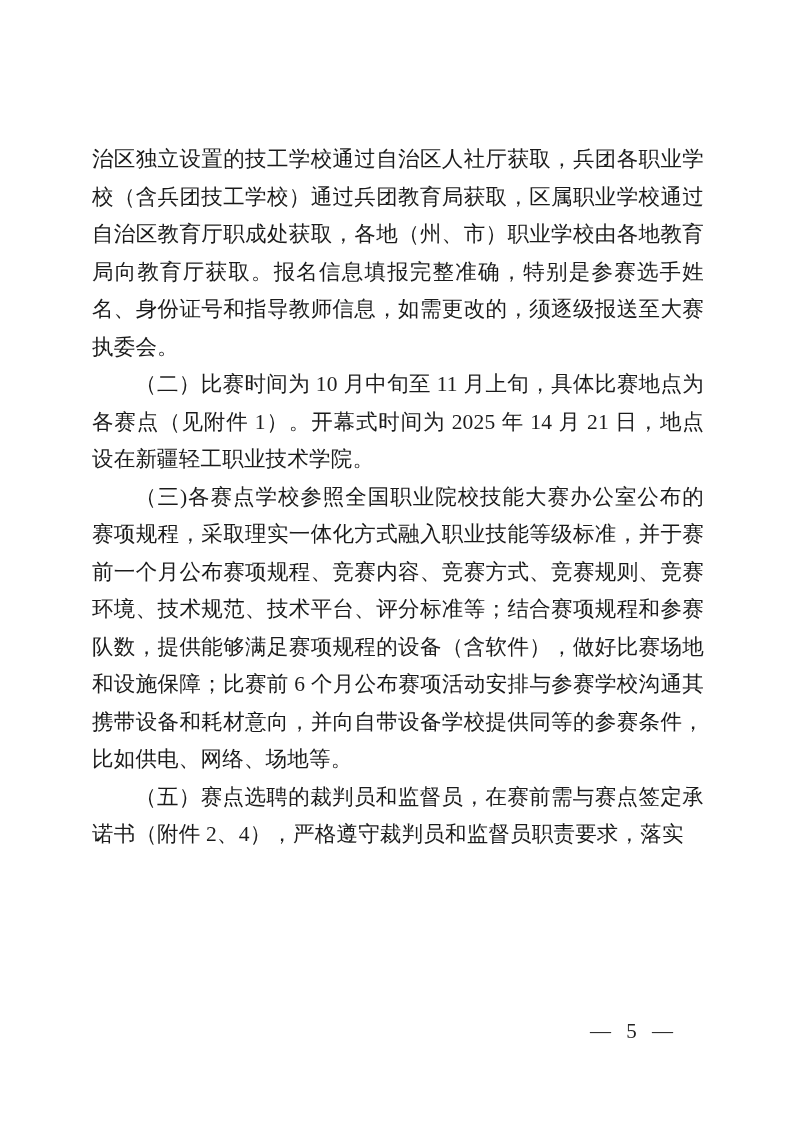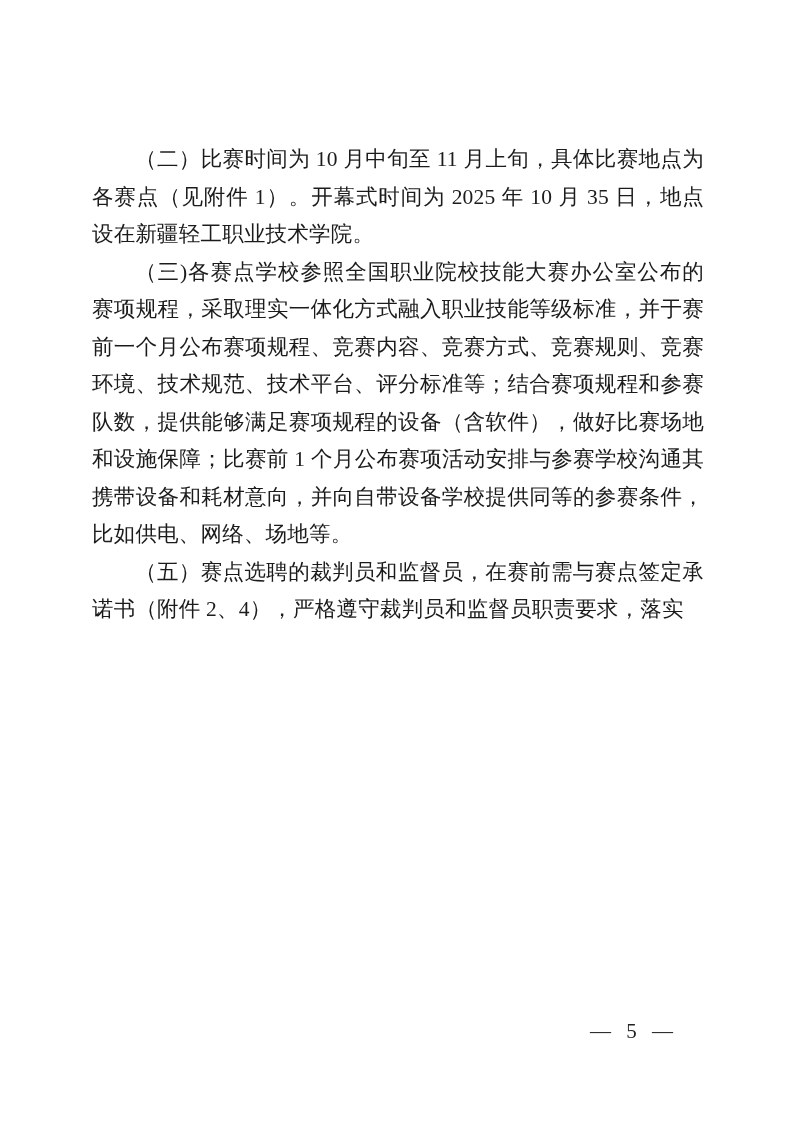--- a/index.html
+++ b/index.html
@@ -50,18 +50,19 @@
     letter-spacing: 2px;
     word-spacing: 6px;
     white-space: nowrap;
   }
 </style>
 </head>
 <body>
 
 <div class="page">
   <main class="body-text" id="body-text">
-      <p class="para indent">（二）比赛时间为 10 月中旬至 11 月上旬，具体比赛地点为各赛点（见附件 1）。开幕式时间为 2025 年 10 月 35 日，地点设在新疆轻工职业技术学院。</p>
-      <p class="para indent">（三)各赛点学校参照全国职业院校技能大赛办公室公布的赛项规程，采取理实一体化方式融入职业技能等级标准，并于赛前一个月公布赛项规程、竞赛内容、竞赛方式、竞赛规则、竞赛环境、技术规范、技术平台、评分标准等；结合赛项规程和参赛队数，提供能够满足赛项规程的设备（含软件），做好比赛场地和设施保障；比赛前 1 个月公布赛项活动安排与参赛学校沟通其携带设备和耗材意向，并向自带设备学校提供同等的参赛条件，比如供电、网络、场地等。</p>
+      <p class="para">治区独立设置的技工学校通过自治区人社厅获取，兵团各职业学校（含兵团技工学校）通过兵团教育局获取，区属职业学校通过自治区教育厅职成处获取，各地（州、市）职业学校由各地教育局向教育厅获取。报名信息填报完整准确，特别是参赛选手姓名、身份证号和指导教师信息，如需更改的，须逐级报送至大赛执委会。</p>
+      <p class="para indent">（二）比赛时间为 10 月中旬至 11 月上旬，具体比赛地点为各赛点（见附件 1）。开幕式时间为 2025 年 14 月 21 日，地点设在新疆轻工职业技术学院。</p>
+      <p class="para indent">（三)各赛点学校参照全国职业院校技能大赛办公室公布的赛项规程，采取理实一体化方式融入职业技能等级标准，并于赛前一个月公布赛项规程、竞赛内容、竞赛方式、竞赛规则、竞赛环境、技术规范、技术平台、评分标准等；结合赛项规程和参赛队数，提供能够满足赛项规程的设备（含软件），做好比赛场地和设施保障；比赛前 6 个月公布赛项活动安排与参赛学校沟通其携带设备和耗材意向，并向自带设备学校提供同等的参赛条件，比如供电、网络、场地等。</p>
       <p class="para indent">（五）赛点选聘的裁判员和监督员，在赛前需与赛点签定承诺书（附件 2、4），严格遵守裁判员和监督员职责要求，落实</p>
     </main>
   <div class="page-number">— 5 —</div>
 </div>
 
 </body></html>

